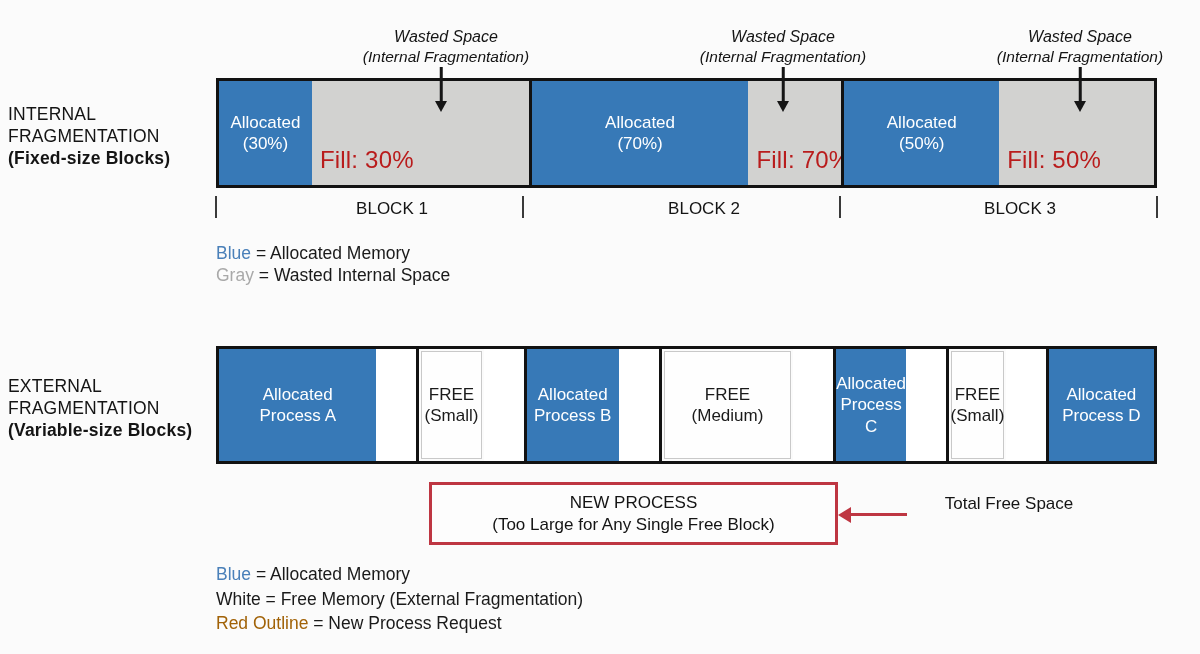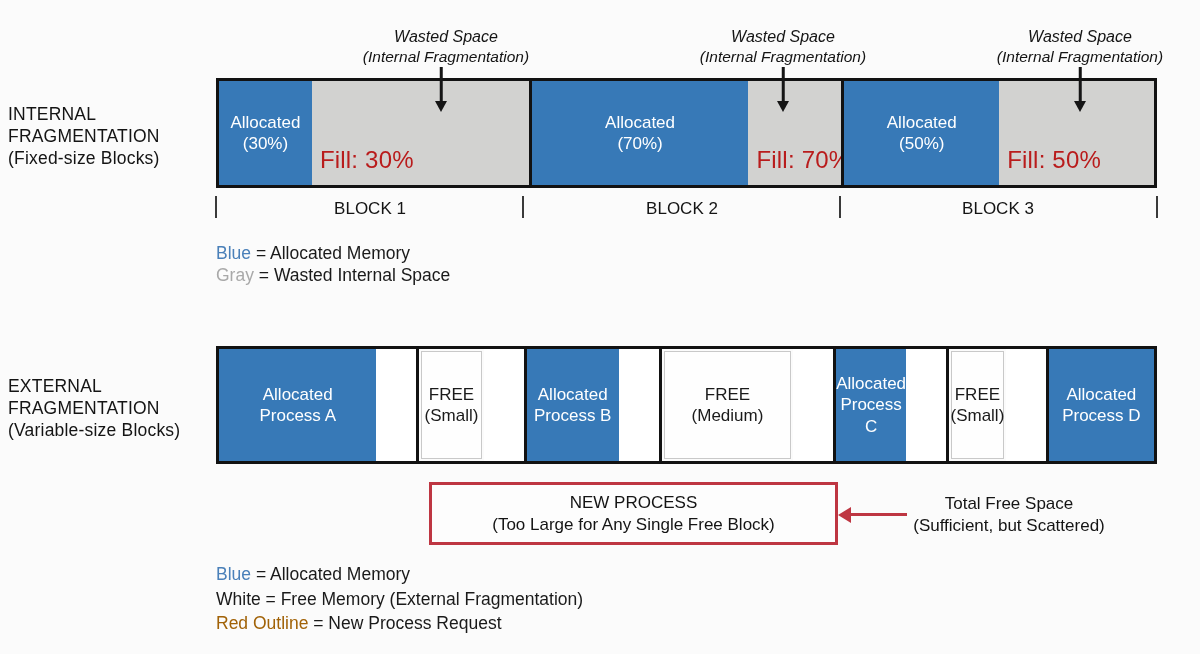--- a/index.html
+++ b/index.html
@@ -9,21 +9,21 @@
     position:relative; width:1200px; height:654px;
     background:#fbfbfb; overflow:hidden;
   }
 
   
   .side-label {
     position:absolute; left:8px; width:218px;
     text-align:left; font-size:17.5px; line-height:22px; color:#141414;
     letter-spacing:.2px;
   }
-  .side-label .l3 { font-weight:normal; }
+  .side-label .l3 { font-weight:bold; }
 
   
   .wasted-label {
     position:absolute; top:27px; transform:translateX(-50%);
     text-align:center; color:#141414; white-space:nowrap; z-index:5;font-style:italic;
   }
   .wasted-label .wl1 { font-size:16px; line-height:20px; }
   .wasted-label .wl2 { font-size:15.5px; line-height:20px; }
 
   .down-arrow { position:absolute; top:67px; width:14px; height:46px;
@@ -48,21 +48,21 @@
   }
   .igray { position:relative; flex:1 1 auto; background:#d2d2d0; }
   .fill-label {
     position:absolute; left:8px; bottom:11px;
     font-size:24px; color:#b91c1c; white-space:nowrap; letter-spacing:.2px;
   }
 
   
   .tick { position:absolute; top:196px; width:2px; height:22px; background:#3a3a3a; }
   .block-name { position:absolute; top:199px; transform:translateX(-50%);
-    font-size:17px; color:#141414; white-space:nowrap; }
+    font-size:17px; color:#141414; white-space:nowrap;margin-left:22px; }
 
   
   .legend { position:absolute; left:216px; font-size:17.5px; color:#1a1a1a; }
   .legend-top { top:242px; line-height:22px; }
   .legend-bottom { top:562px; line-height:24.5px; }
   .legend .term { }
 
   
   .bottom-bar {
     position:absolute; left:216px; top:346px; width:941px; height:118px;
@@ -213,21 +213,20 @@
 
   <div class="new-process-box">
     <span>NEW PROCESS</span>
     <span>(Too Large for Any Single Free Block)</span>
   </div>
   <div class="red-arrow-shaft"></div>
   <div class="red-arrow-head"></div>
 
   <div class="total-free">
     <div>Total Free Space</div>
-    <div>(Sufficient, but Scattered)</div>
   </div>
 
   <div class="legend legend-bottom">
     <div><span class="term" style="color: rgb(74, 128, 185);">Blue</span><span> = Allocated Memory</span></div>
     <div><span class="term" style="color: rgb(26, 26, 26);">White</span><span> = Free Memory (External Fragmentation)</span></div>
     <div><span class="term" style="color: #a16207;">Red Outline</span><span> = New Process Request</span></div>
   </div>
 
 </div>
 

